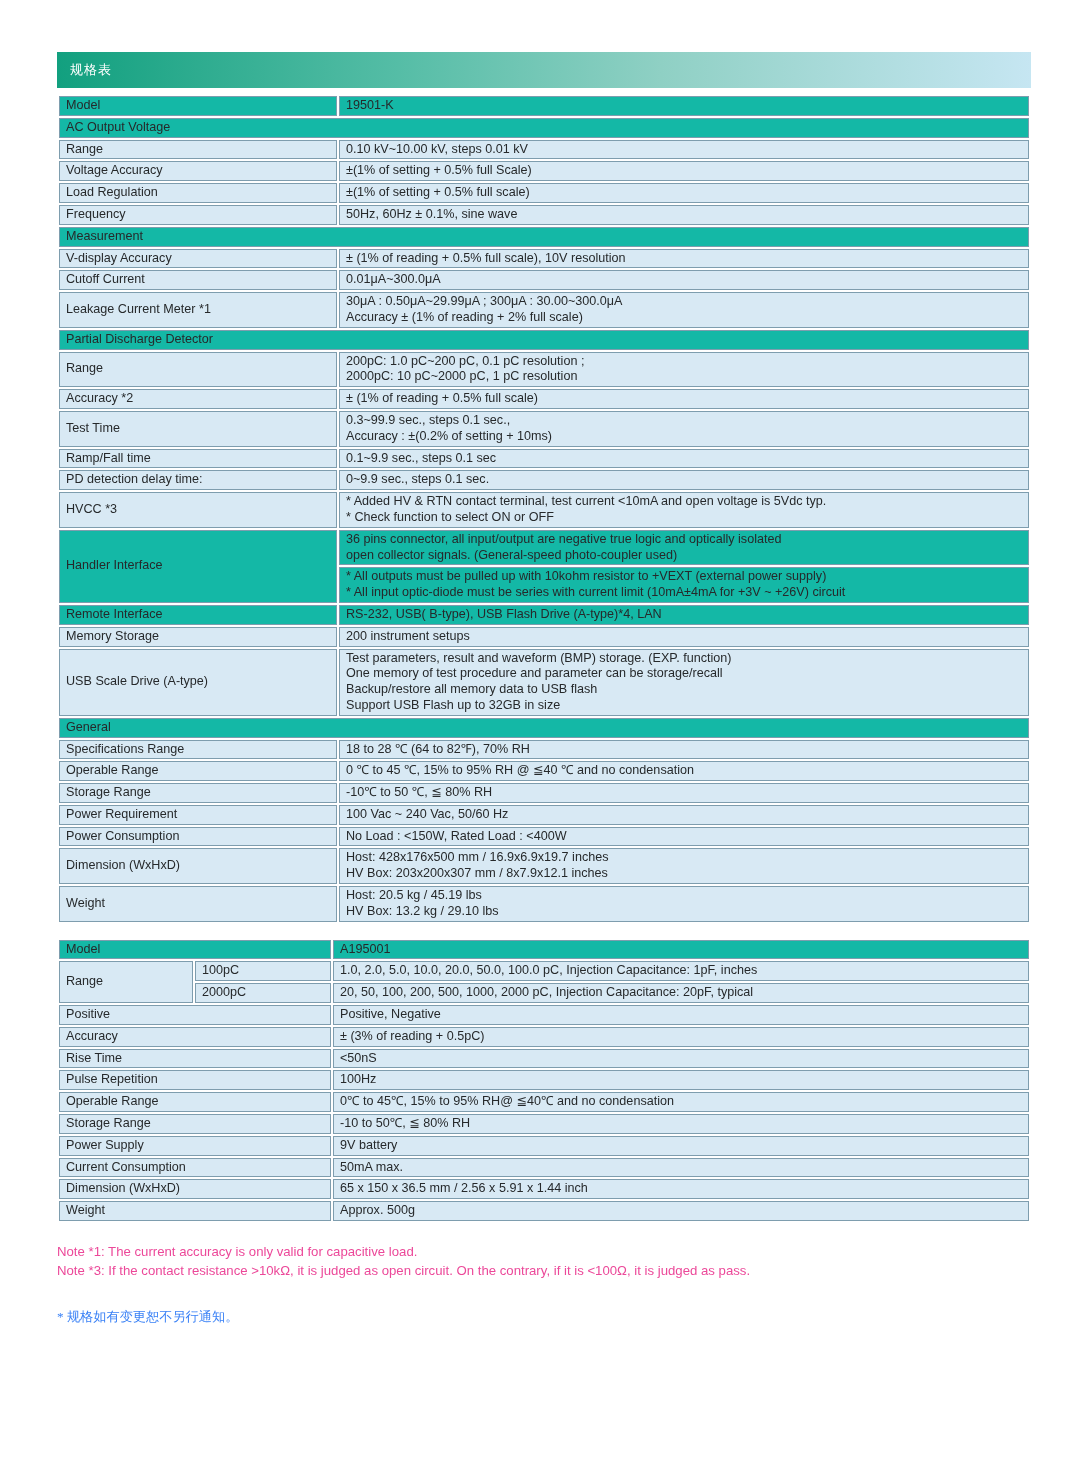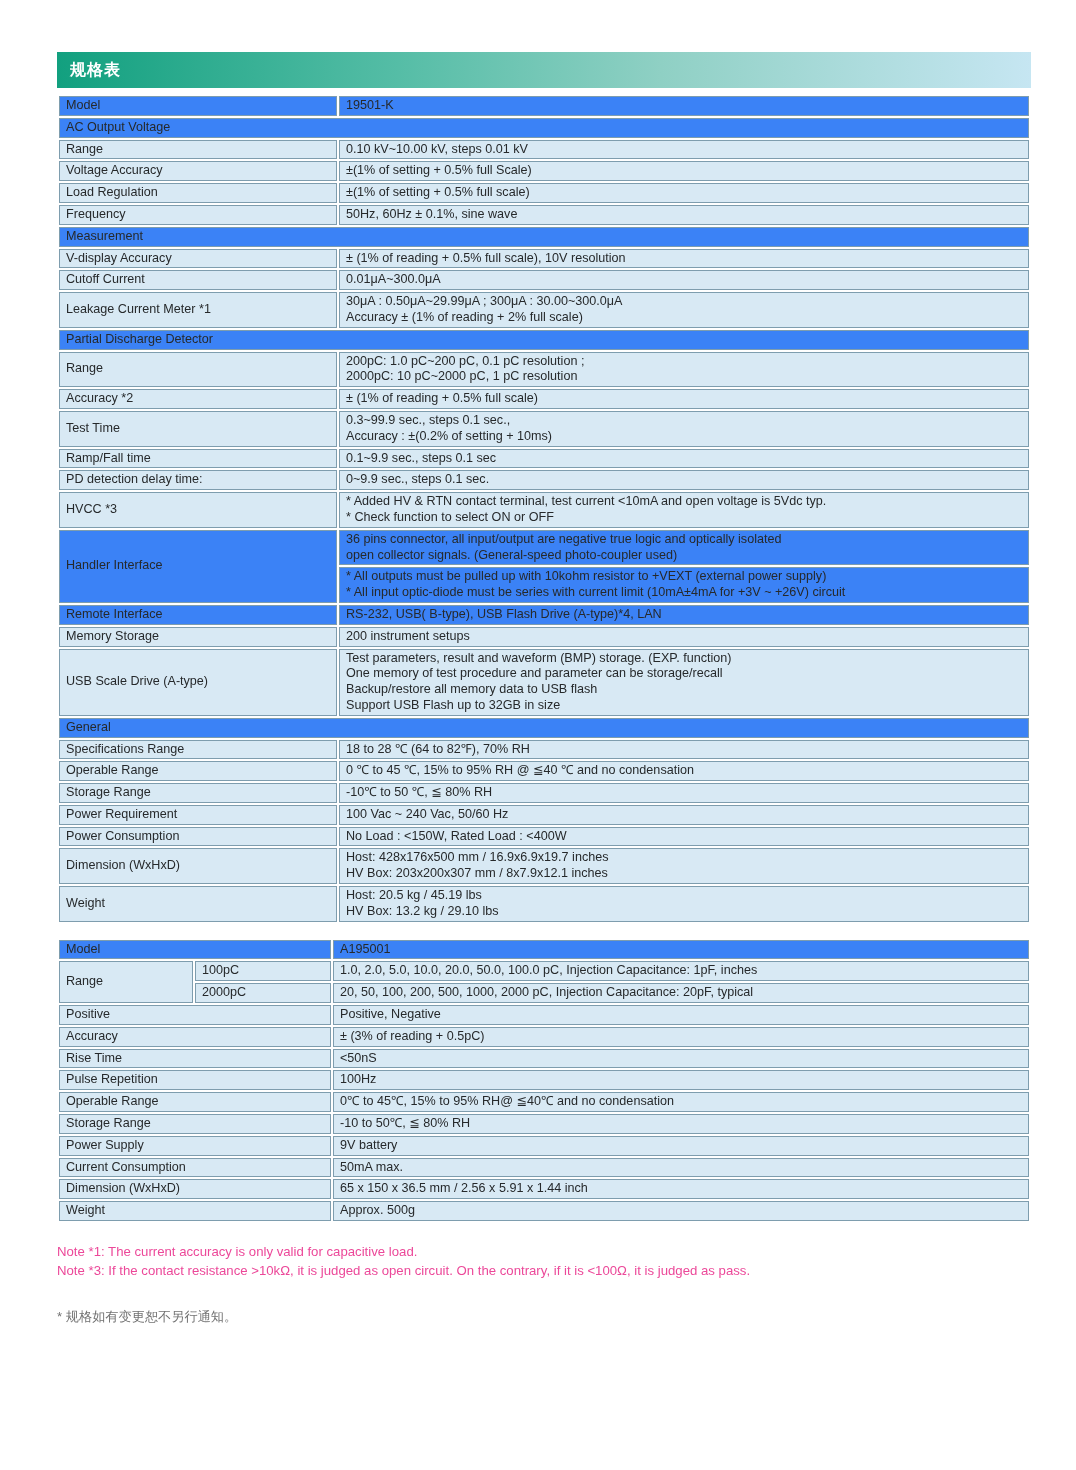--- a/index.html
+++ b/index.html
@@ -12,44 +12,44 @@
   }
   .content { position: absolute; left: 57px; top: 52px; width: 974px; }
   .header-bar {
     height: 36px;
     background: linear-gradient(90deg, #12a07f 0%, #55bda6 35%, #8fd0c4 62%, #c6e6f2 100%);
     display: flex; align-items: center;
     box-sizing: border-box;
     padding-left: 13px;
   }
   .header-bar .title {
-    color: #ffffff; font-size: 16px; font-weight: bold; letter-spacing: 1px;
+    color: #ffffff; font-size: 13px; font-weight: normal; letter-spacing: 1px;
   }
   table.spec {
     width: 100%;
     border-collapse: separate;
     border-spacing: 2.5px;
     table-layout: fixed;
   }
   #table1 { margin-top: 6px; }
   #table2 { margin-top: 14px; }
   table.spec td {
     border: 1px solid #7e9dae;
     padding: 1px 6px;
     font-size: 12.6px;
     line-height: 15.8px;
     vertical-align: middle;
     overflow: hidden;
     word-wrap: break-word;
   }
   td.lt  { background: #d8e9f4; }
-  td.med { background: #3b82f6; }
+  td.med { background: #14b8a6; }
   .notes { margin-top: 20px; font-size: 13.2px; line-height: 18.5px; color: #ec4899; }
   .notes p { margin: 0; }
-  .cn-note { margin-top: 28px; font-size: 13.2px; color: #737373; }
+  .cn-note { margin-top: 28px; font-size: 13.2px; color: #3b82f6; font-family: Liberation Serif, serif; }
 </style>
 </head>
 <body>
 
 <div class="content">
   <div class="header-bar">
     <span class="title">规格表</span>
   </div>
 
   <table class="spec" id="table1">

